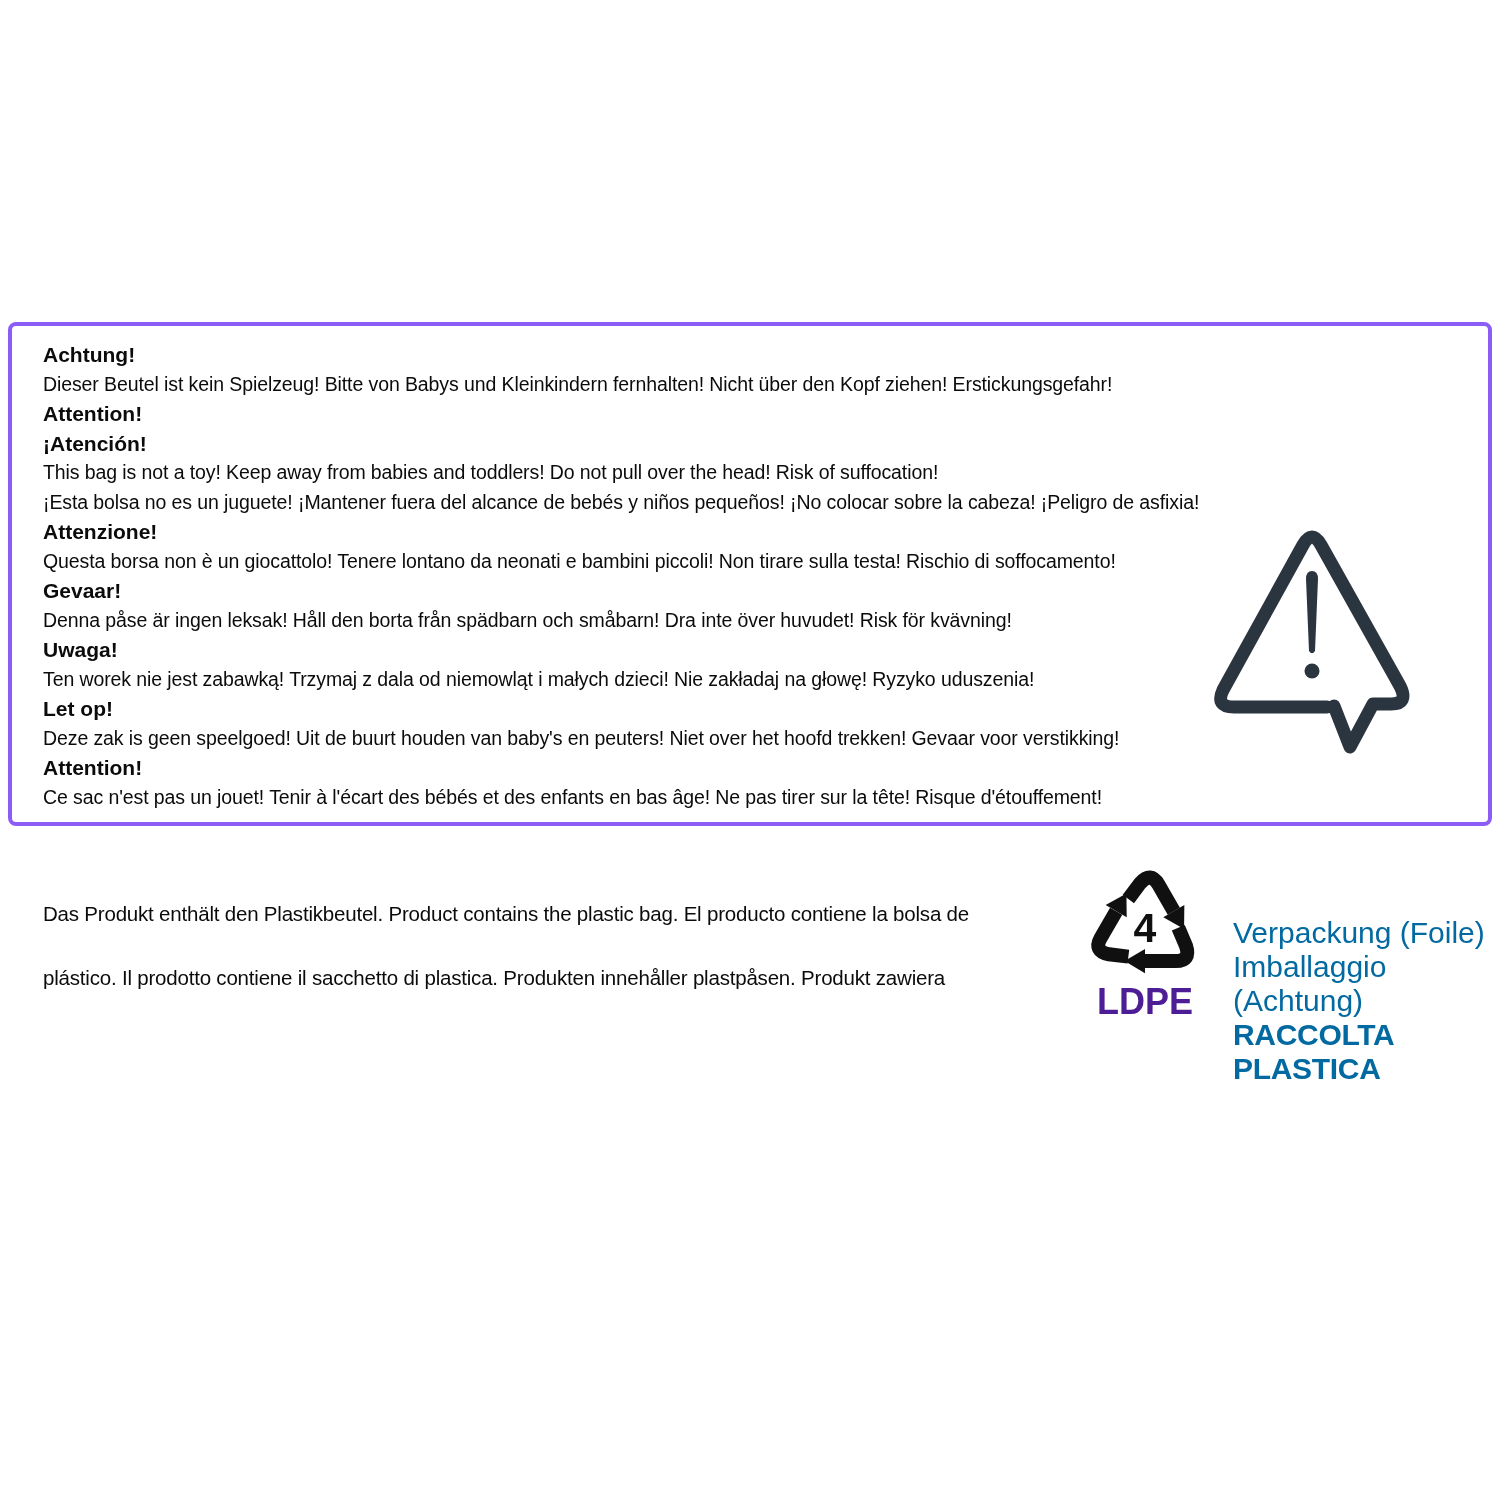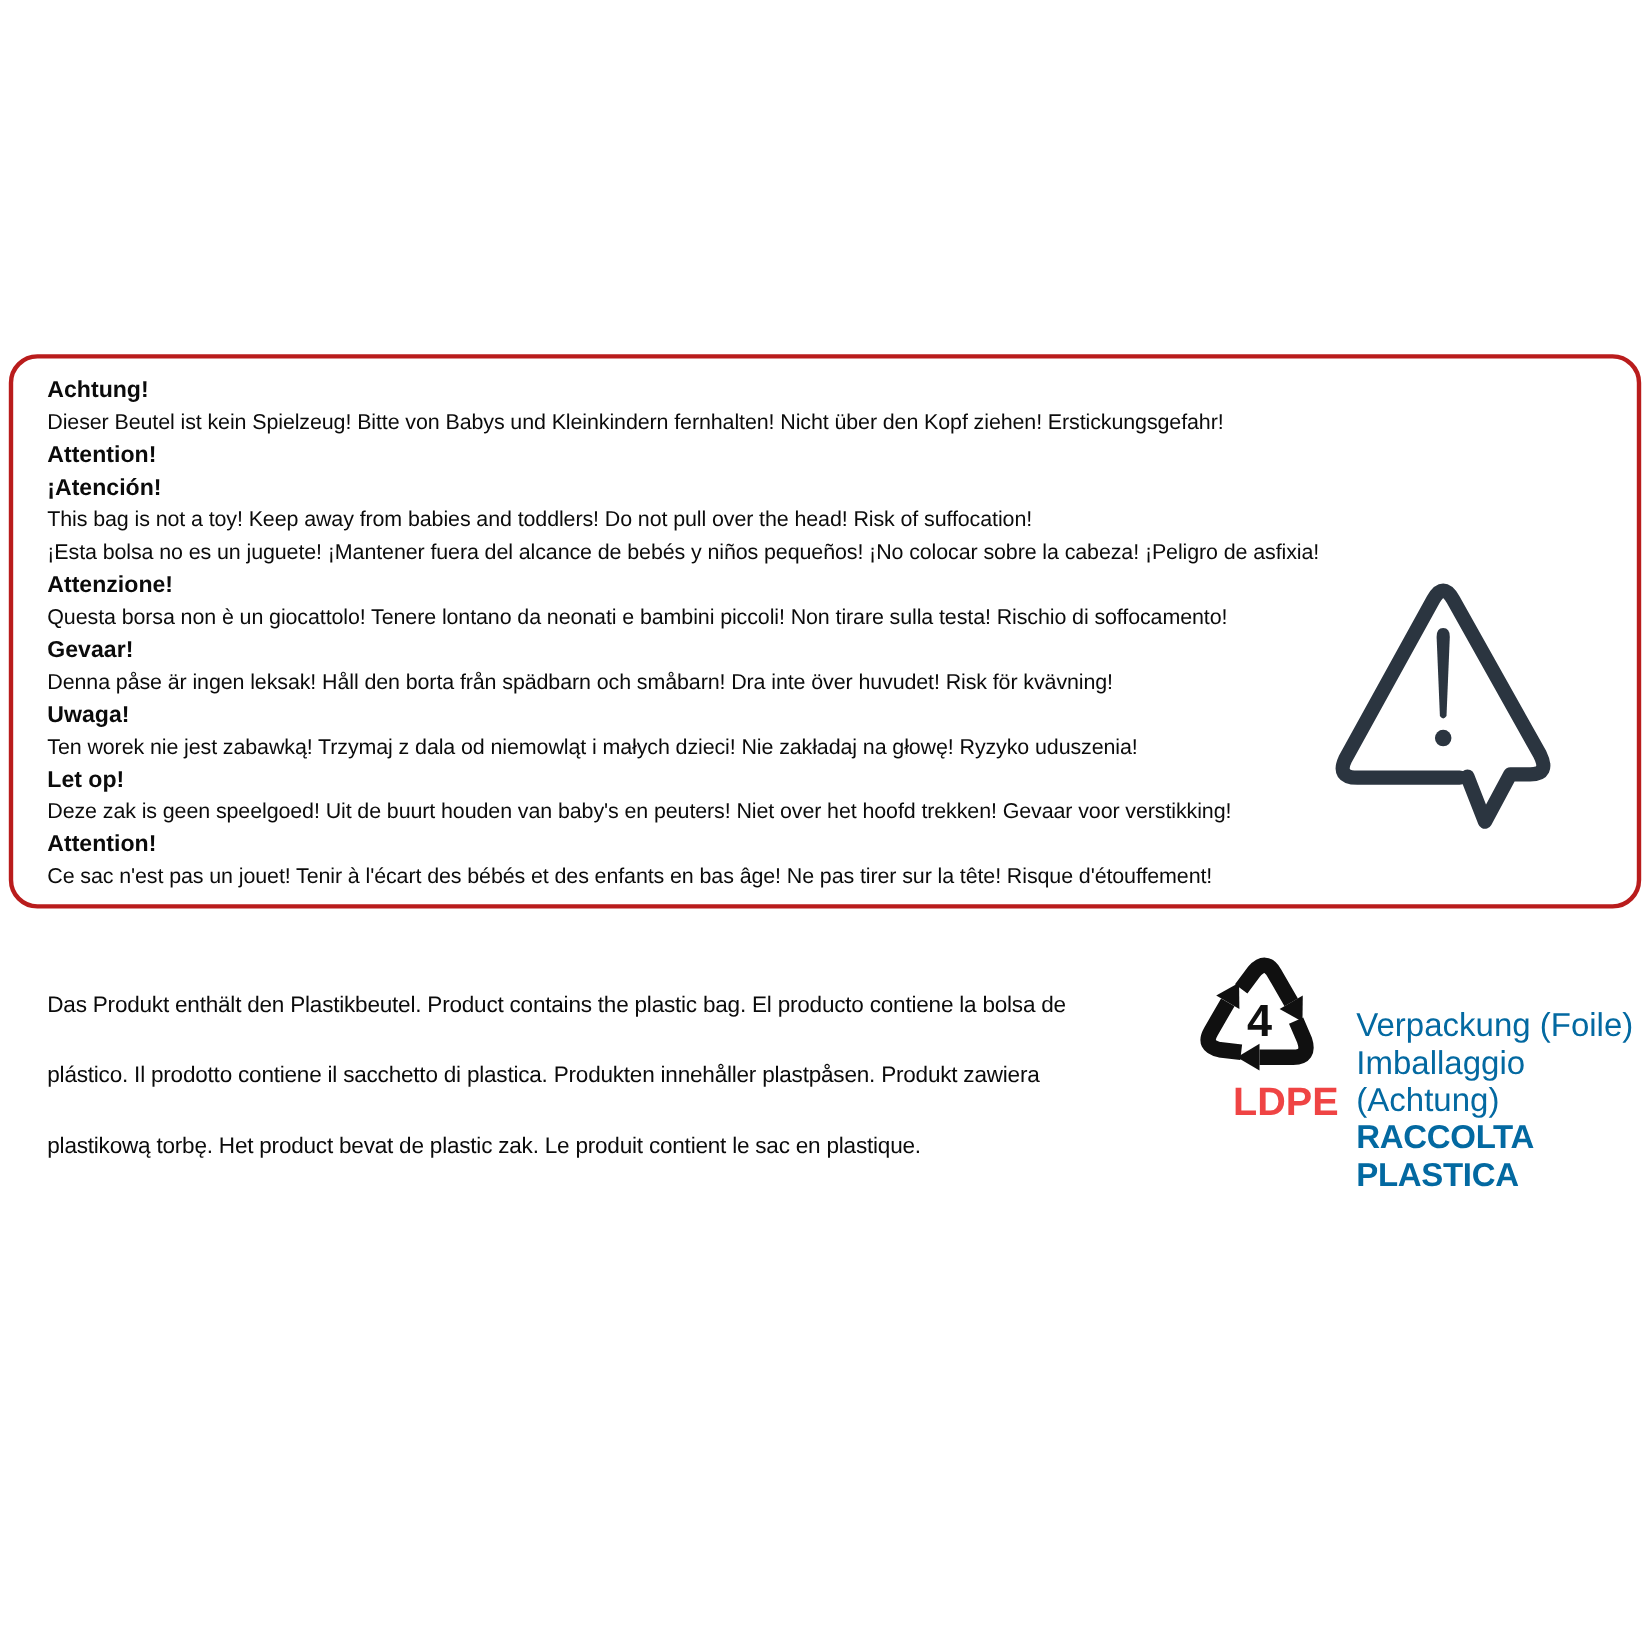--- a/index.html
+++ b/index.html
@@ -3,34 +3,34 @@
 <meta charset="utf-8">
 <style>
   html,body{margin:0;padding:0;background:#ffffff;}
   .canvas{
     position:relative;width:1500px;height:1500px;background:#ffffff;overflow:hidden;
     font-family:"Liberation Sans",sans-serif;color:#0b0b0b;
   }
   
   .warning-box{
     position:absolute;left:8px;top:322px;width:1484px;height:504px;
-    box-sizing:border-box;border:4px solid #b91c1c;border-radius:26px;
+    box-sizing:border-box;border:4px solid #8b5cf6;border-radius:8px;
     padding:14px 30px 0 31px;background:#ffffff;
   }
   .wline{white-space:nowrap;font-size:19.5px;line-height:29.5px;letter-spacing:-0.1px;}
   .wline.h{font-weight:bold;font-size:21px;letter-spacing:0;}
   .warning-icon{position:absolute;left:1198px;top:197px;}
   
   .plastic-note{position:absolute;left:43px;top:868px;font-size:20.5px;line-height:36px;letter-spacing:-0.2px;}
   .plastic-note div{white-space:nowrap;margin-top:28px;}
   .contact{position:absolute;left:43px;top:986px;font-size:25px;line-height:34px;}
   .contact .lbl{font-weight:bold;}
   .recycle-icon{position:absolute;left:1078px;top:851px;}
-  .ldpe{position:absolute;left:1094px;top:981px;width:150px;text-align:center;
-        font-size:36px;font-weight:bold;letter-spacing:0px;color:#ef4444;}
+  .ldpe{position:absolute;left:1070px;top:981px;width:150px;text-align:center;
+        font-size:36px;font-weight:bold;letter-spacing:0px;color:#4c1d95;}
   .pack-text{position:absolute;left:1233px;top:916px;font-size:30px;line-height:34px;color:#0369a1;}
   .pack-text .b{font-weight:bold;letter-spacing:-0.3px;}
 </style>
 </head>
 <body>
 
 <div class="canvas">
 
   <div class="warning-box">
     <div class="wline h">Achtung!</div>
@@ -57,21 +57,20 @@
         </g>
         <path d="M 96,56 Q 96,48 102,48 Q 108,48 108,56 L 105,128 Q 102,132.5 99,128 Z" fill="#2b3540"></path>
         <circle cx="102" cy="148" r="7.5" fill="#2b3540"></circle>
       </svg>
     </div>
   </div>
 
   <div class="plastic-note">
     <div>Das Produkt enthält den Plastikbeutel. Product contains the plastic bag. El producto contiene la bolsa de</div>
     <div>plástico. Il prodotto contiene il sacchetto di plastica. Produkten innehåller plastpåsen. Produkt zawiera</div>
-    <div>plastikową torbę. Het product bevat de plastic zak. Le produit contient le sac en plastique.</div>
   </div>
 
 
   <div class="recycle-icon">
     <svg width="134" height="128" viewBox="0 0 100 100" xmlns="http://www.w3.org/2000/svg">
       <g fill="none" stroke="#101010" stroke-width="11">
         <path d="M 76,60 L 82,74 Q 86,86 74,86 L 50,86"></path>
         <path d="M 76,60 L 82,74 Q 86,86 74,86 L 50,86" transform="rotate(120 50 60)"></path>
         <path d="M 76,60 L 82,74 Q 86,86 74,86 L 50,86" transform="rotate(240 50 60)"></path>
       </g>

